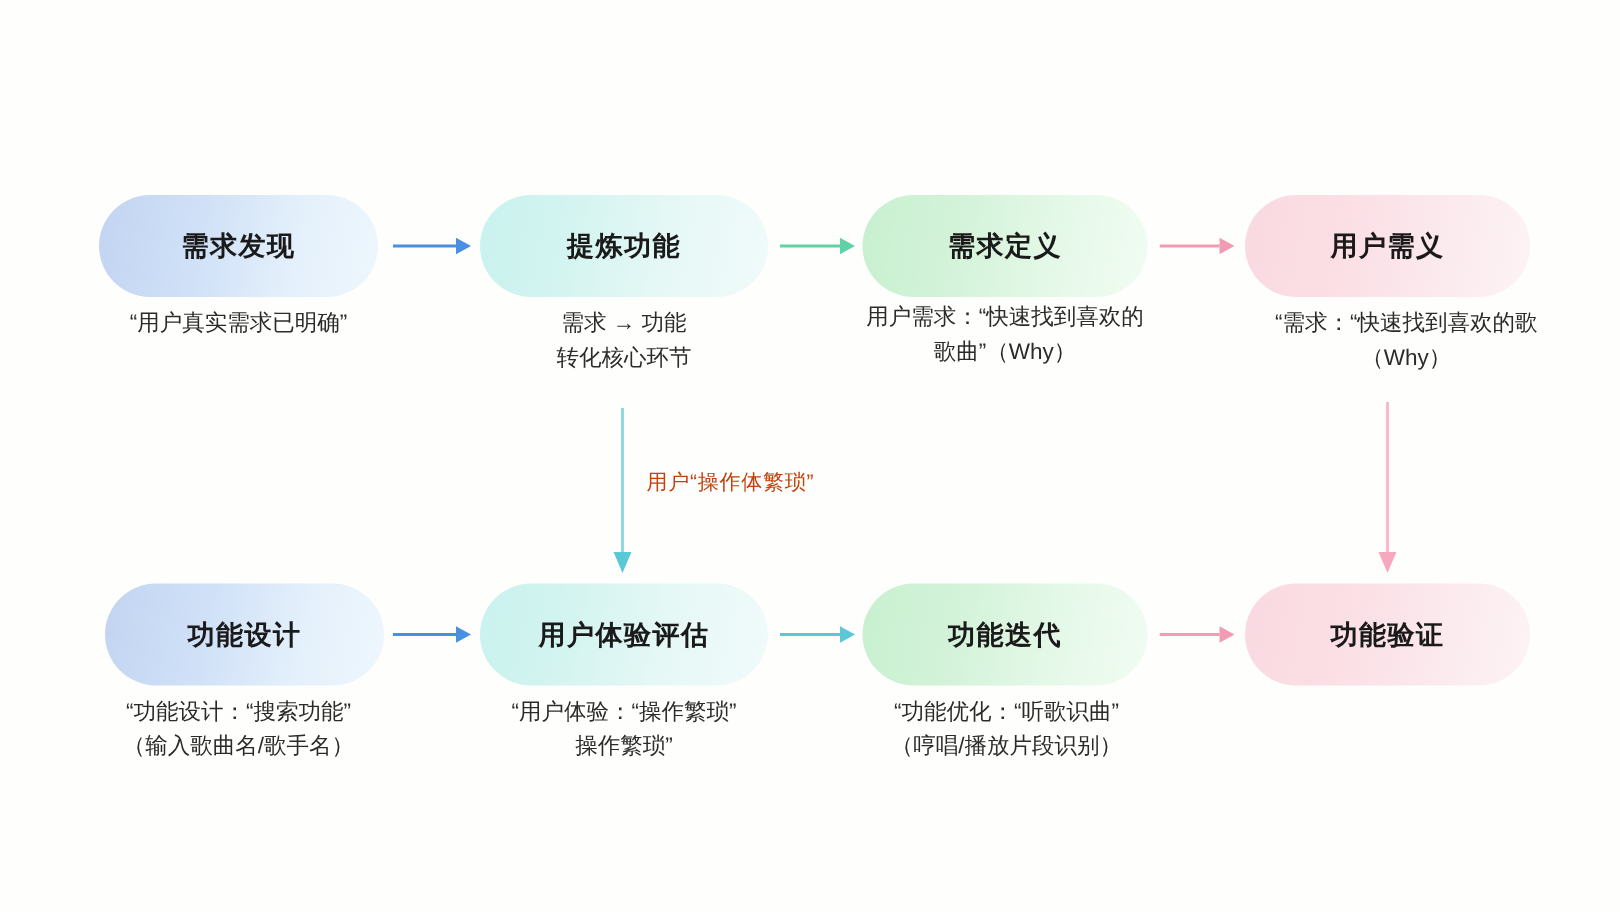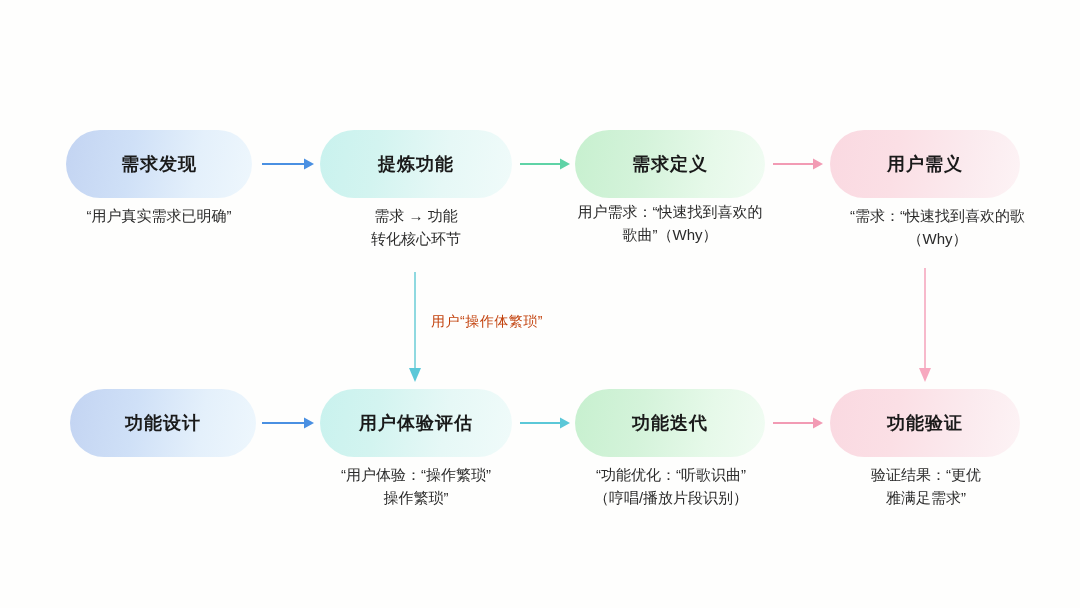--- a/index.html
+++ b/index.html
@@ -134,38 +134,38 @@
   <div class="v-arrow-label" style="left:431px; top:313px;">用户“操作体繁琐”</div>
 
   <svg class="v-arrow" style="left:917px; top:268px;" width="16" height="114" viewBox="0 0 16 114">
     <line x1="8" y1="0" x2="8" y2="102" stroke="#f7b9cb" stroke-width="2"></line>
     <polygon points="2,100 14,100 8,114" fill="#f7a8bf"></polygon>
   </svg>
 
   <div class="node pill-blue" style="left:70px; top:389px; width:186px;">
     <span class="node-label">功能设计</span>
   </div>
+  <div class="caption" style="left:38px; top:463px; width:242px;">“功能设计：“搜索功能”
+（输入歌曲名/歌手名）</div>
 
   <div class="node pill-cyan" style="left:320px; top:389px; width:192px;">
     <span class="node-label">用户体验评估</span>
   </div>
   <div class="caption" style="left:296px; top:463px; width:240px;">“用户体验：“操作繁琐”
 操作繁琐”</div>
 
   <div class="node pill-green" style="left:575px; top:389px; width:190px;">
     <span class="node-label">功能迭代</span>
   </div>
   <div class="caption" style="left:550px; top:463px; width:242px;">“功能优化：“听歌识曲”
 （哼唱/播放片段识别）</div>
 
   <div class="node pill-pink" style="left:830px; top:389px; width:190px;">
     <span class="node-label">功能验证</span>
   </div>
-  <div class="caption" style="left:812px; top:463px; width:228px;">验证结果：“更优
-雅满足需求”</div>
 
   <svg class="h-arrow" style="left:262px; top:416px;" width="52" height="14" viewBox="0 0 52 14">
     <line x1="0" y1="7" x2="42" y2="7" stroke="#4a90e2" stroke-width="2"></line>
     <polygon points="42,1.5 52,7 42,12.5" fill="#4a90e2"></polygon>
   </svg>
 
   <svg class="h-arrow" style="left:520px; top:416px;" width="50" height="14" viewBox="0 0 50 14">
     <line x1="0" y1="7" x2="40" y2="7" stroke="#5bc8d8" stroke-width="2"></line>
     <polygon points="40,1.5 50,7 40,12.5" fill="#5bc8d8"></polygon>
   </svg>

